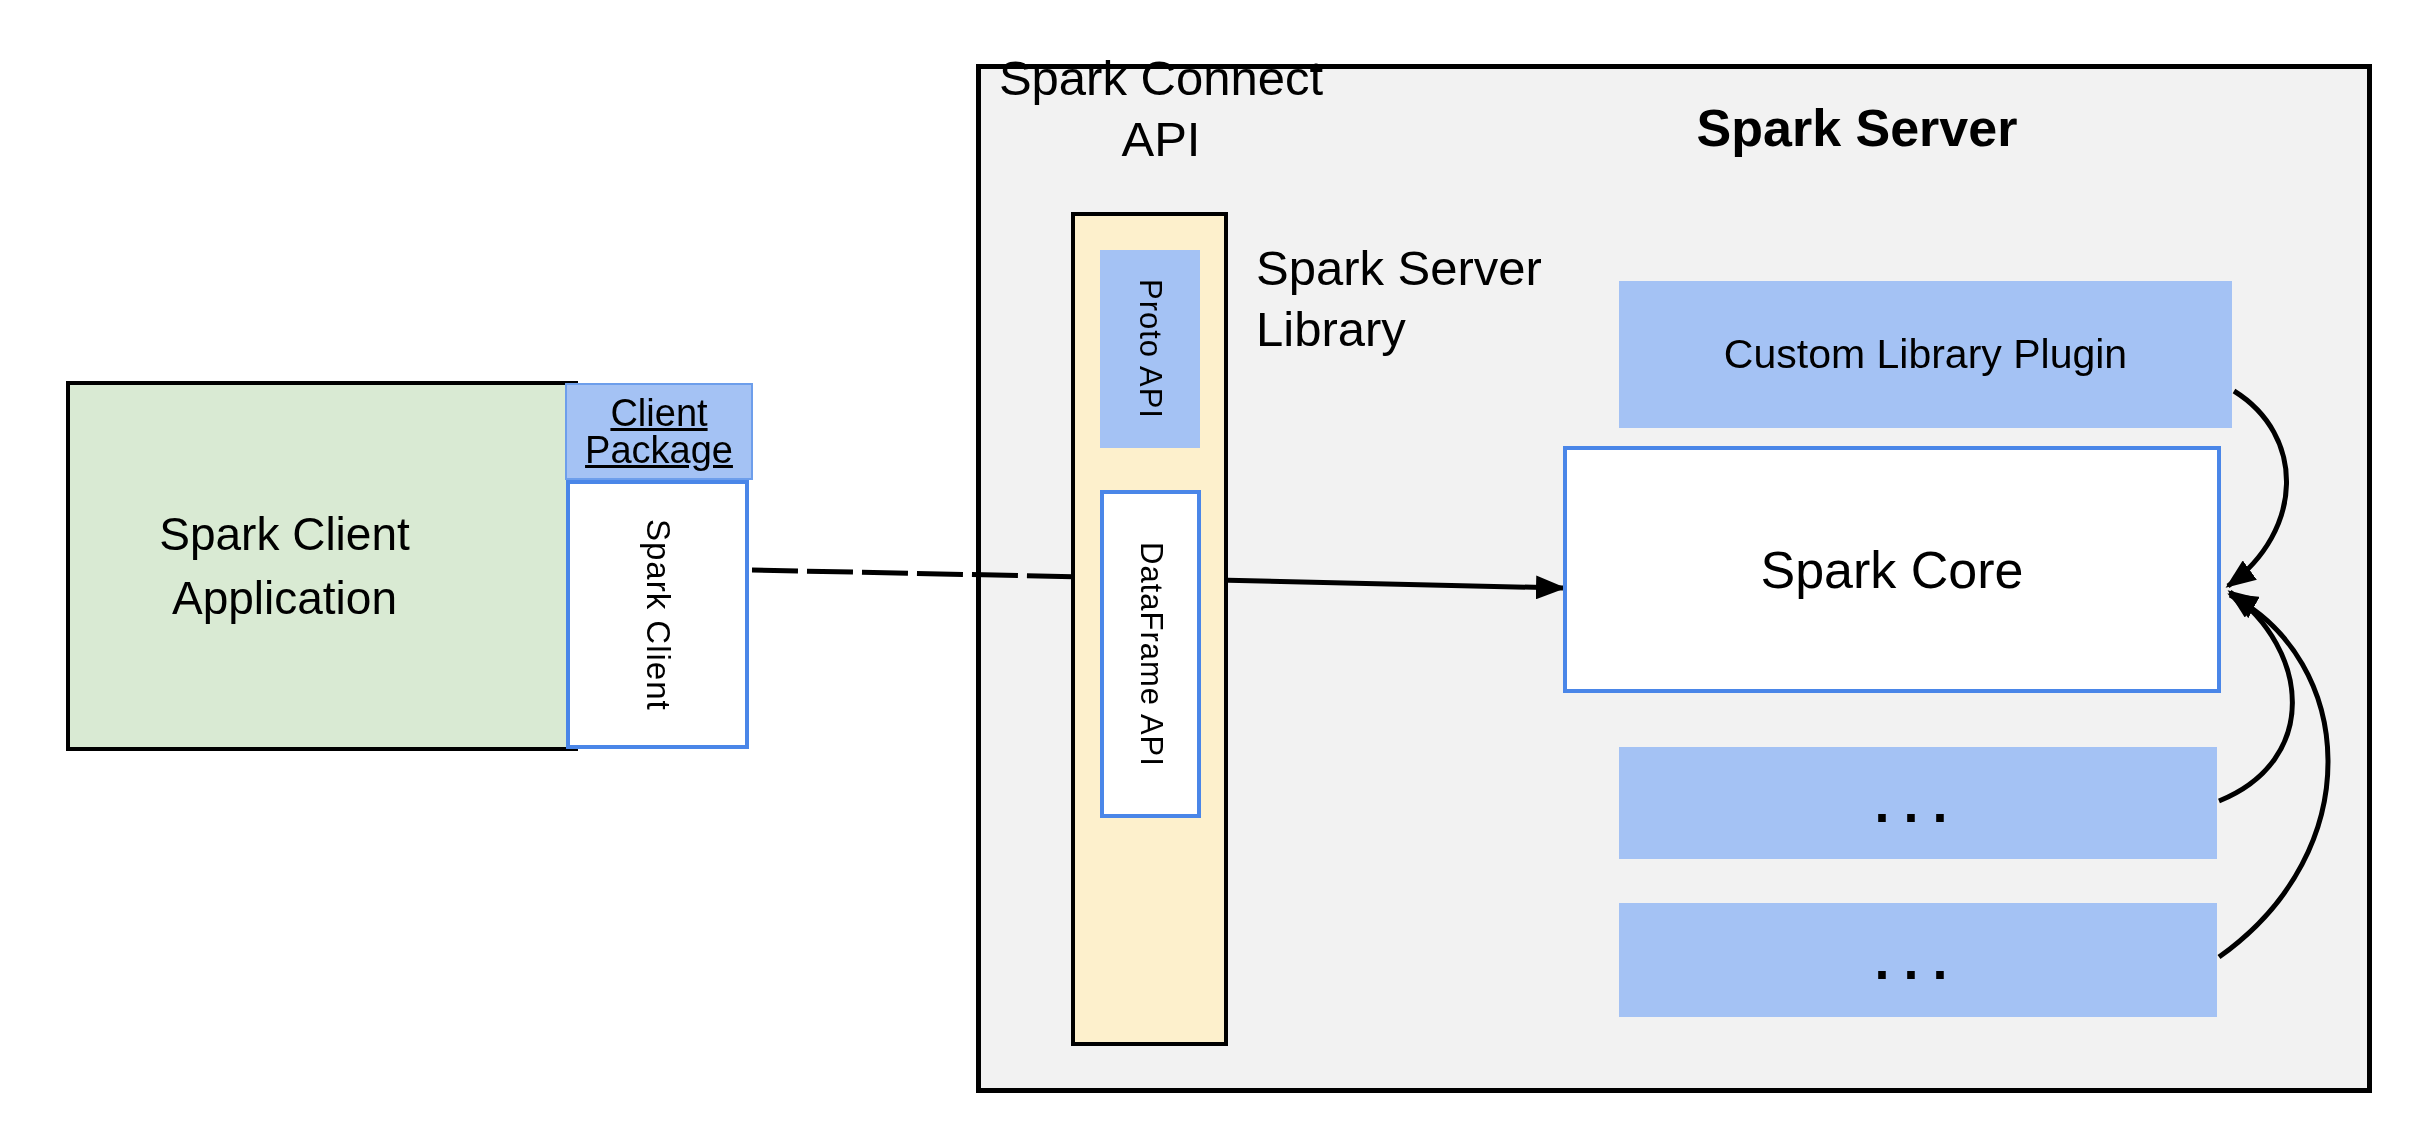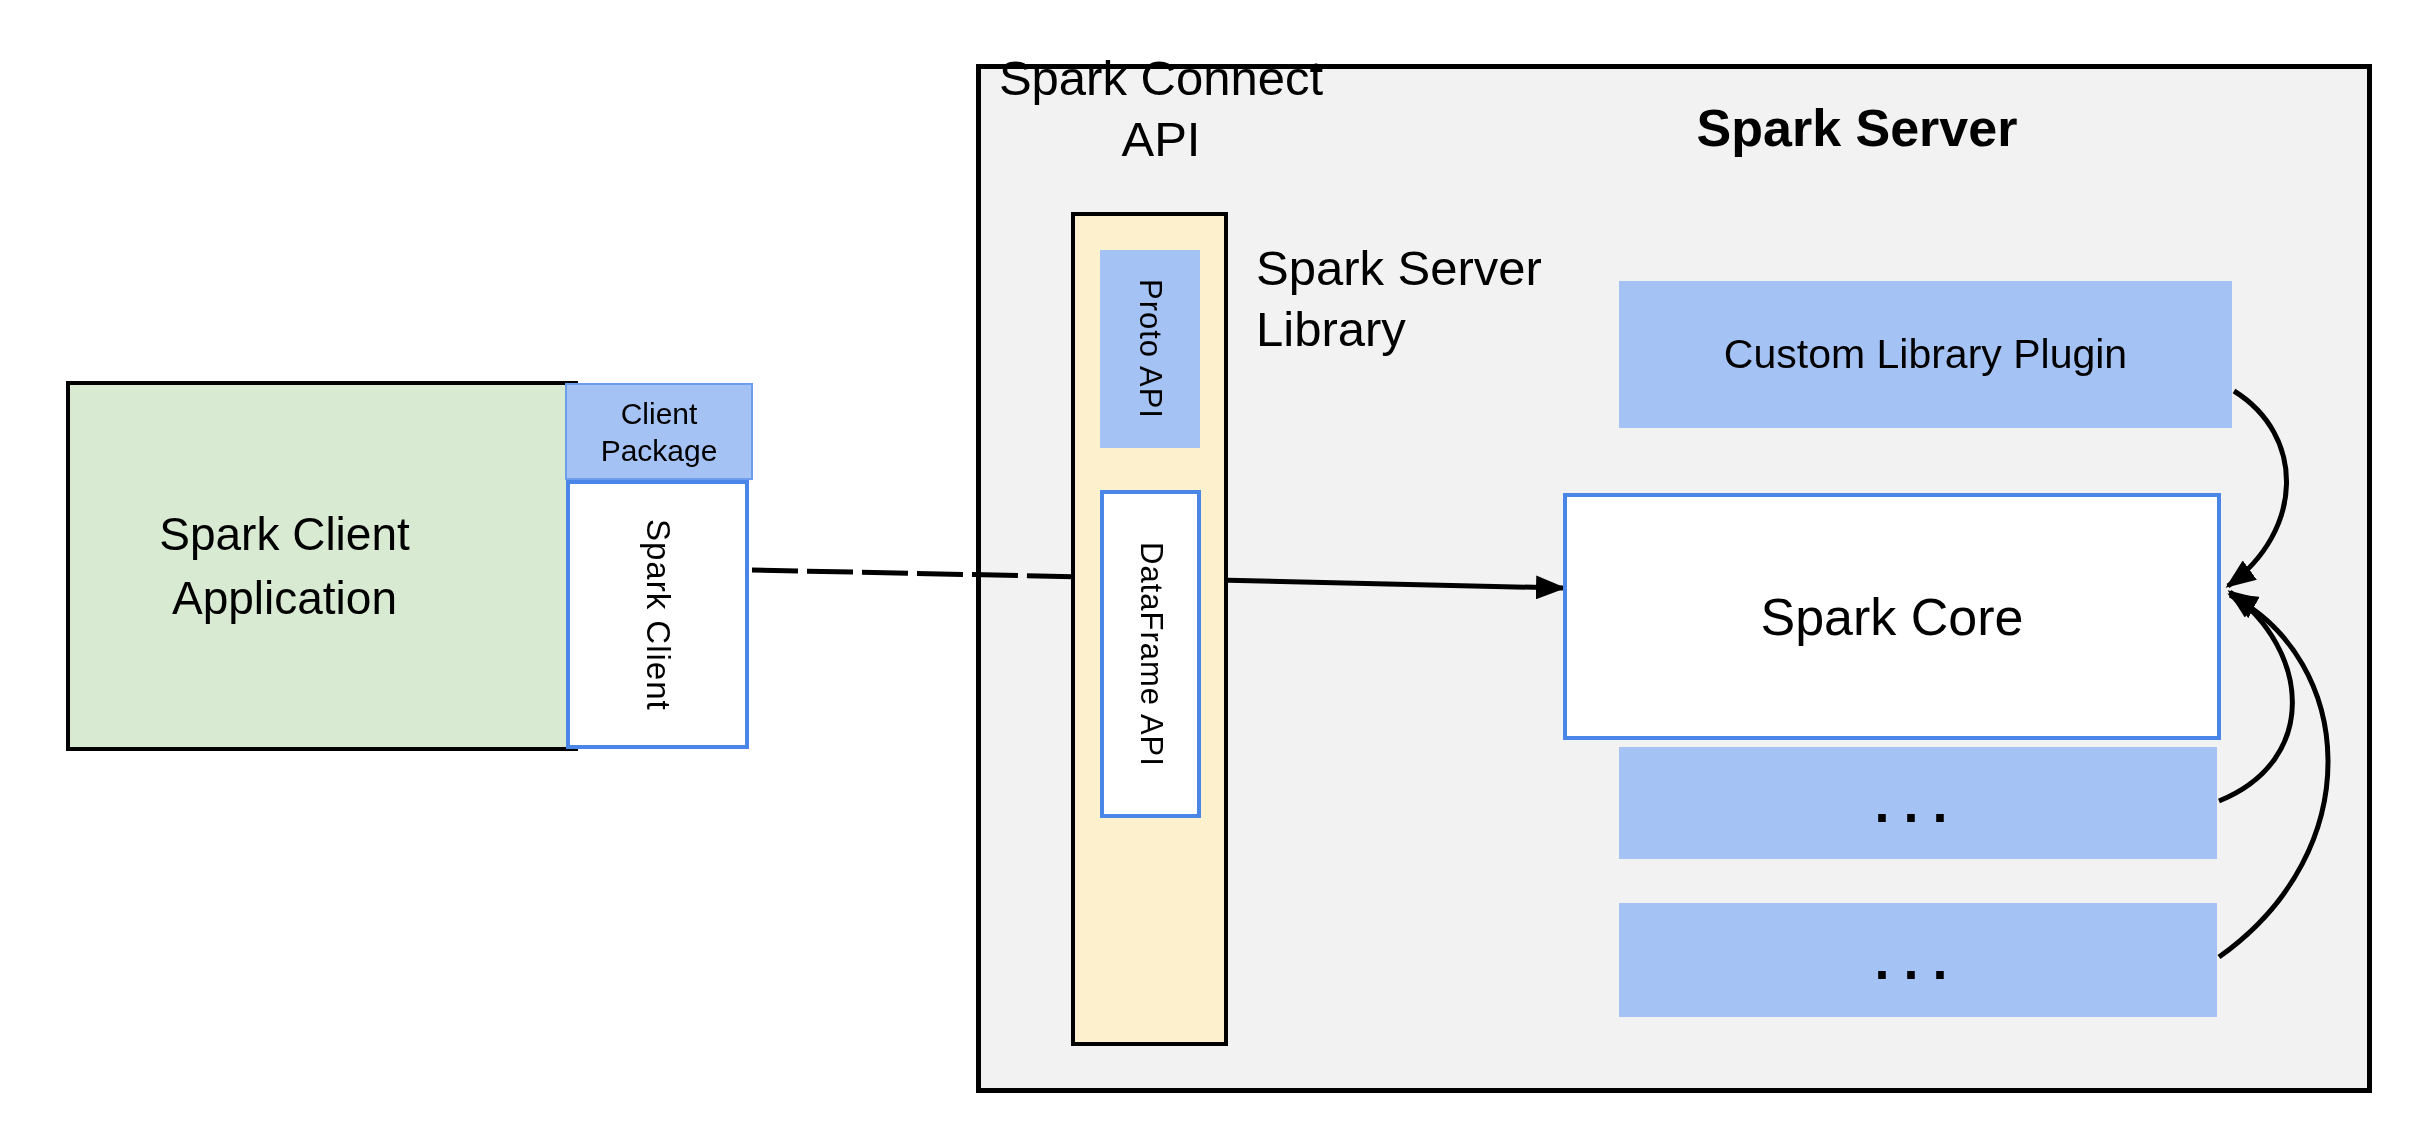--- a/index.html
+++ b/index.html
@@ -11,36 +11,36 @@
   .abs{position:absolute;}
   .box{display:flex;align-items:center;justify-content:center;text-align:center;}
 
   .server-box{left:976px;top:64px;width:1396px;height:1029px;background:#f2f2f2;border:5px solid #000;z-index:1;}
 
   .green-box{left:66px;top:381px;width:512px;height:370px;background:#d9ead3;border:4px solid #000;z-index:4;}
   .green-text{position:absolute;inset:0;display:flex;flex-direction:column;align-items:center;justify-content:center;
     padding-right:75px;font-size:46px;line-height:64px;}
 
   .client-package{left:565px;top:383px;width:188px;height:97px;background:#a4c2f4;border:2px solid #6d9eeb;
-    z-index:5;flex-direction:column;font-size:30px;line-height:37px;}
+    z-index:5;flex-direction:column;font-size:38px;line-height:37px;text-decoration:underline;}
   .spark-client{left:566px;top:480px;width:183px;height:269px;background:#ffffff;border:4px solid #4a86e8;z-index:5;}
 
   .yellow-box{left:1071px;top:212px;width:157px;height:834px;background:#fdf0cc;border:4px solid #000;z-index:3;}
   .proto-api{left:1100px;top:250px;width:100px;height:198px;background:#a4c2f4;z-index:4;}
   .dataframe-api{left:1100px;top:490px;width:101px;height:328px;background:#ffffff;border:4px solid #4a86e8;z-index:4;}
 
   .vtext{writing-mode:vertical-rl;font-size:31px;letter-spacing:1px;white-space:nowrap;}
   .spark-client .vtext{font-size:33px;}
 
   .connect-label{left:961px;top:48px;width:400px;text-align:center;font-size:49px;line-height:61px;z-index:4;}
   .server-lib-label{left:1256px;top:238px;font-size:49px;line-height:61px;text-align:left;z-index:4;}
   .server-title{left:1607px;top:98px;width:500px;text-align:center;font-size:52px;font-weight:bold;z-index:4;}
 
   .plugin{left:1619px;top:281px;width:613px;height:147px;background:#a4c2f4;font-size:41px;z-index:4;}
-  .core{left:1563px;top:446px;width:658px;height:247px;background:#ffffff;border:4px solid #4a86e8;font-size:52px;z-index:4;margin-top:47px;}
+  .core{left:1563px;top:446px;width:658px;height:247px;background:#ffffff;border:4px solid #4a86e8;font-size:52px;z-index:4;}
   .more-box{width:598px;height:112px;background:#a4c2f4;font-size:54px;font-weight:bold;letter-spacing:14px;z-index:4;}
   .more-top{left:1619px;top:747px;}
   .more-bottom{left:1619px;top:903px;height:114px;}
 
   #connectors{left:0;top:0;width:2435px;height:1135px;z-index:2;pointer-events:none;}
 </style>
 </head>
 <body>
 
 <div id="stage">

